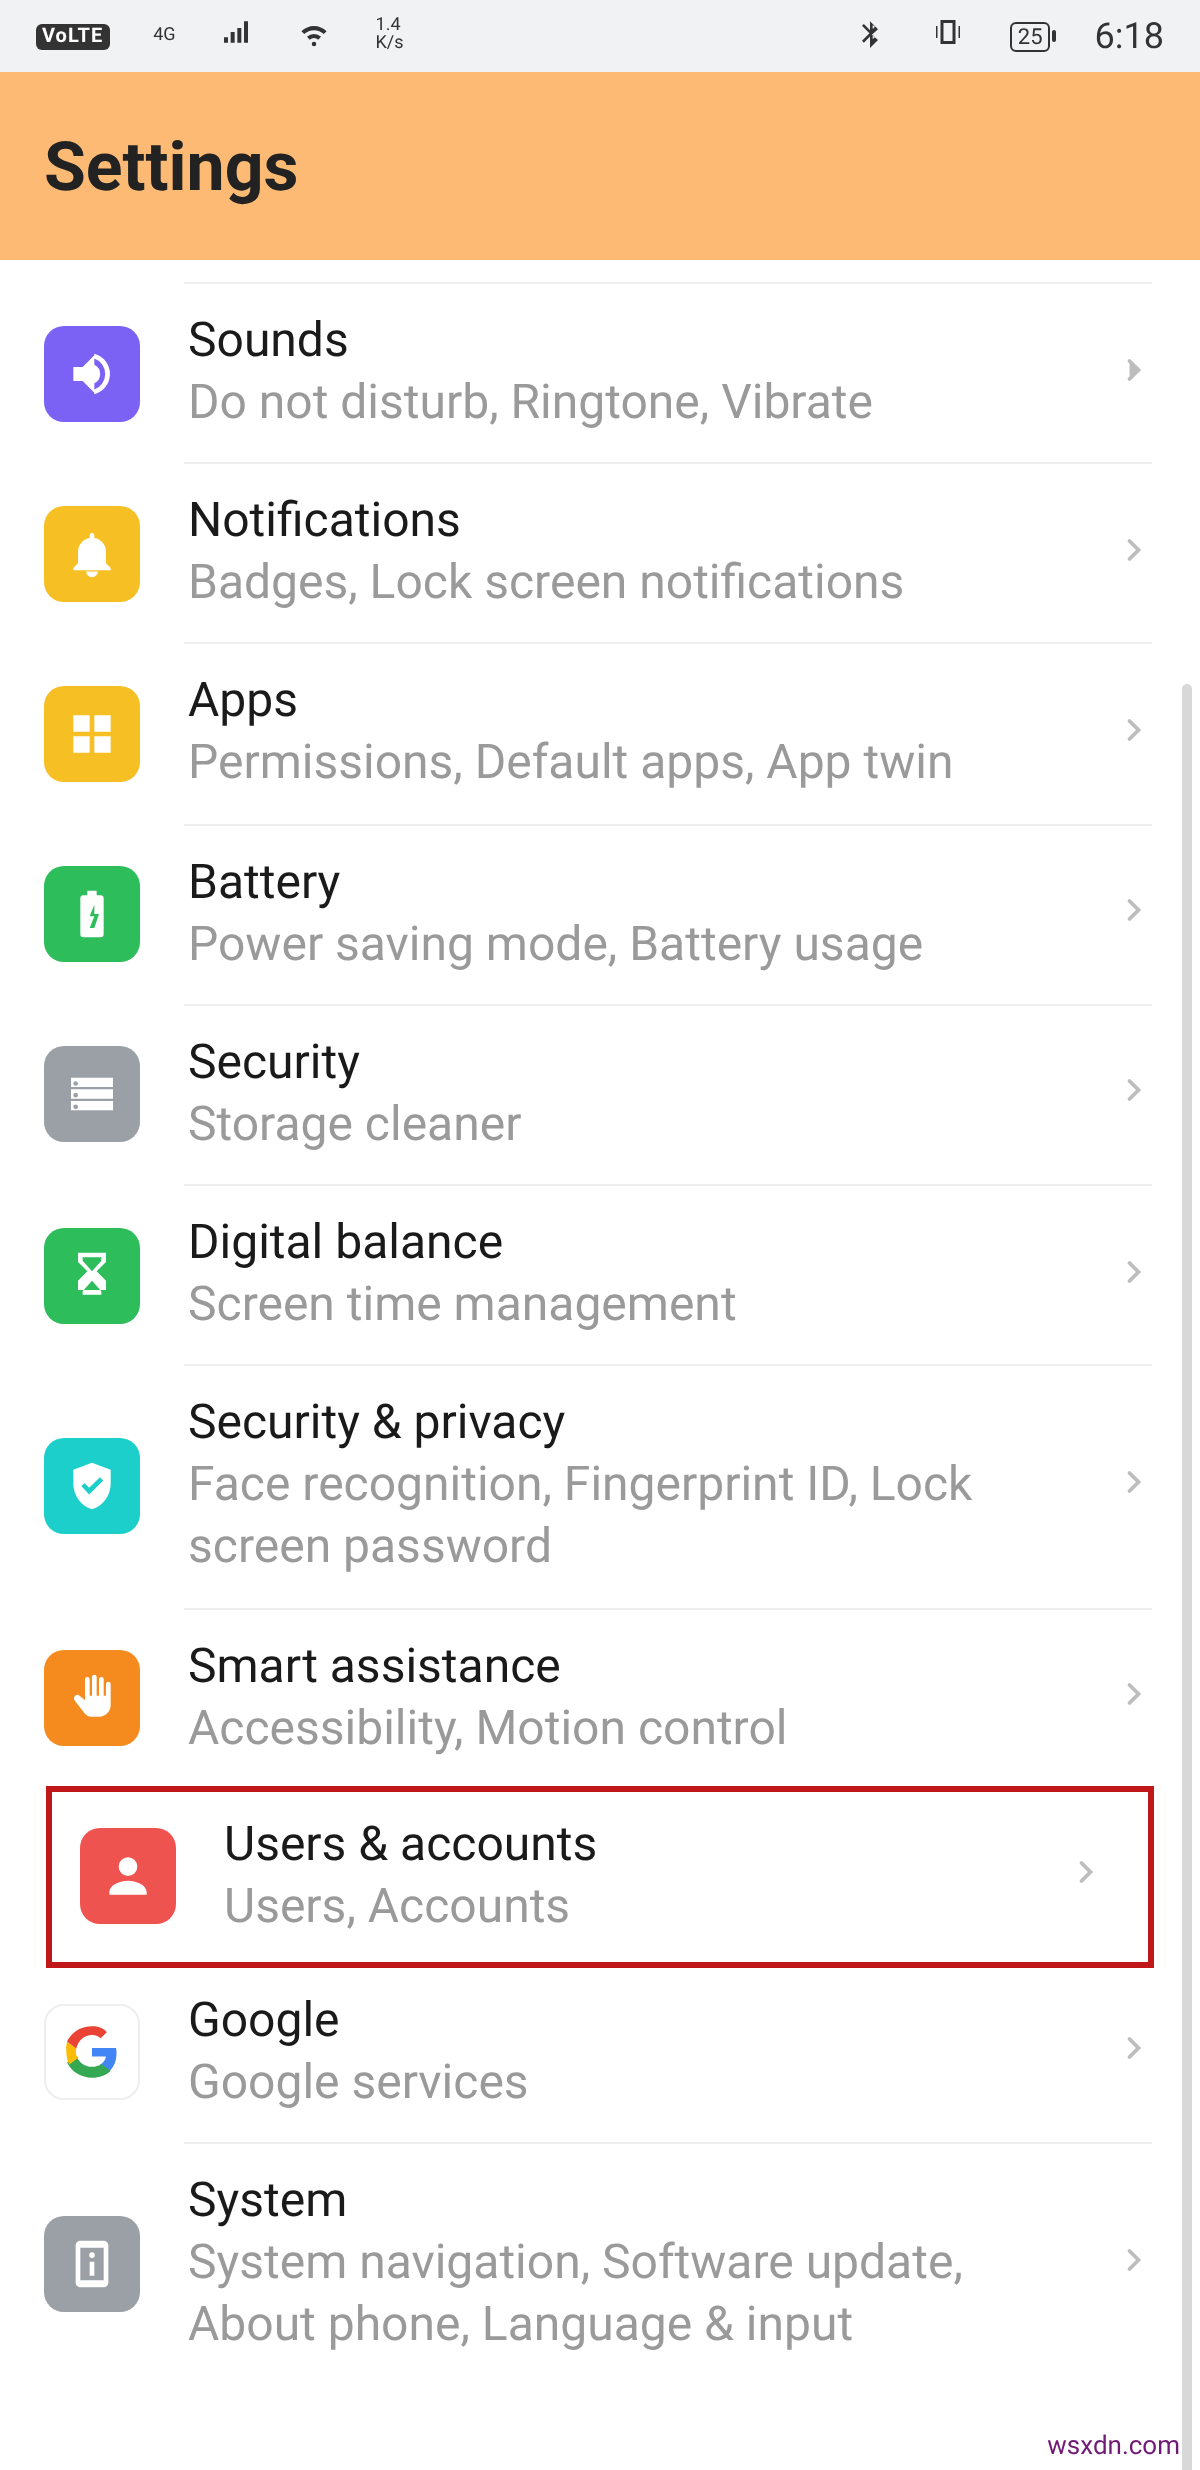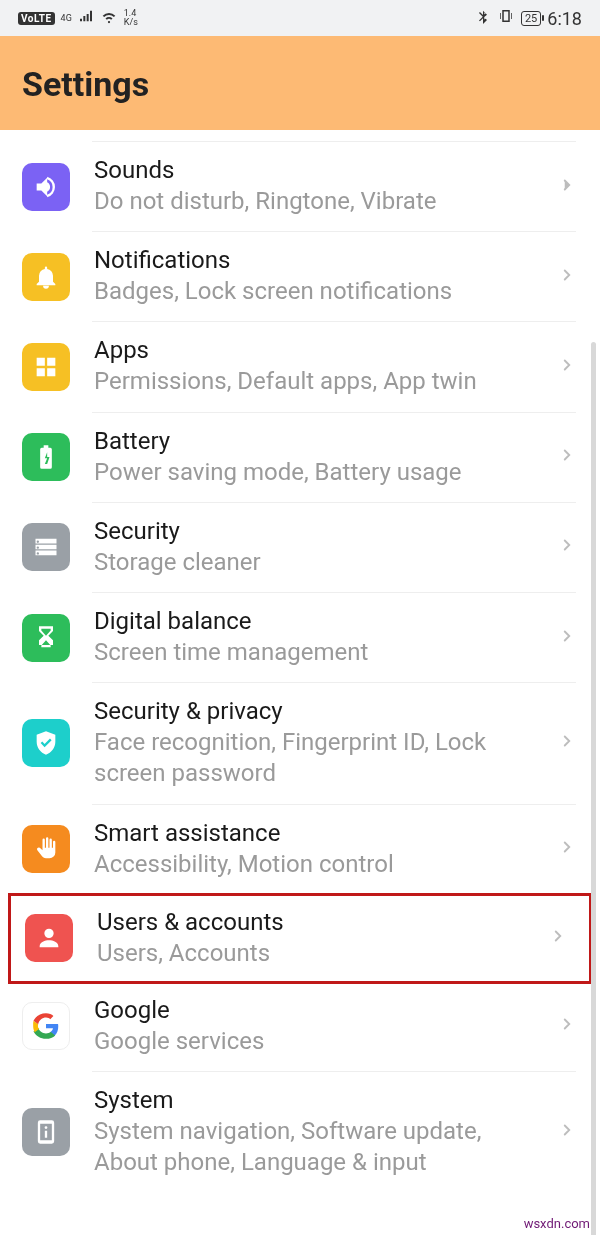--- a/index.html
+++ b/index.html
@@ -15,21 +15,21 @@
   .status-bar {
     height: 36px;
     background: #f1f2f3;
     display: flex;
     align-items: center;
     padding: 0 18px;
     font-size: 15px;
     color: #333;
     justify-content: space-between;
   }
-  .status-left, .status-right { display: flex; align-items: center; gap: 6px; }
+  .status-left, .status-right { display: flex; align-items: center; gap: 22px; }
   .volte {
     background: #333; color: #fff; font-size: 10px; font-weight: bold;
     padding: 1px 3px; border-radius: 3px; letter-spacing: .5px;
   }
   .small-top { font-size: 9px; line-height: 9px; }
   .stack { display: flex; flex-direction: column; align-items: flex-start; line-height: 1; }
   .battery-box {
     border: 1.5px solid #333; border-radius: 3px; padding: 0 3px;
     font-size: 11px; position: relative;
   }
@@ -66,21 +66,21 @@
   .icon-wrap svg { width: 28px; height: 28px; }
   .txt { flex: 1; min-width: 0; }
   .title { font-size: 24px; color: #1a1a1a; margin-bottom: 2px; }
   .subtitle { font-size: 24px; color: #9a9a9a; line-height: 1.3; }
   .chev {
     flex-shrink: 0; color: #bdbdbd; margin-left: 8px;
   }
   .chev svg { width: 18px; height: 18px; }
   .highlight {
     border: 3px solid #c01818;
-    margin: -2px 8px;
+    margin: -2px 23px;
     padding: 12px 14px 12px 14px;
   }
   .scrollbar {
     position: absolute; right: 4px; top: 200px; width: 5px; height: 930px;
     background: #d8d8d8; border-radius: 3px;
   }
   .watermark {
     position: absolute; bottom: 4px; right: 10px;
     font-size: 13px; color: #701a75;
   }

